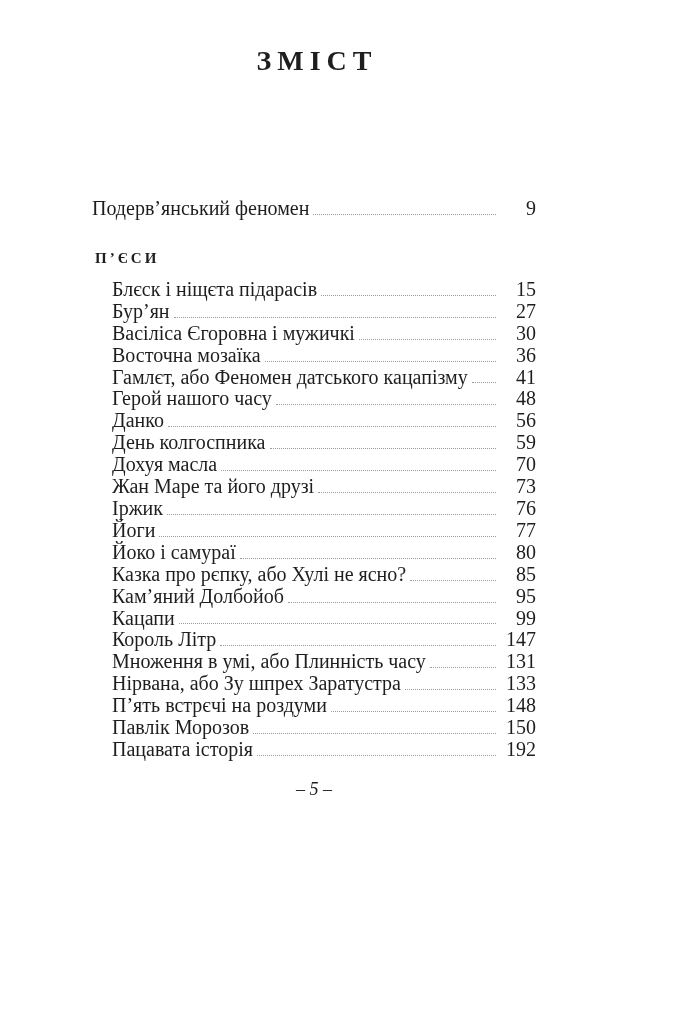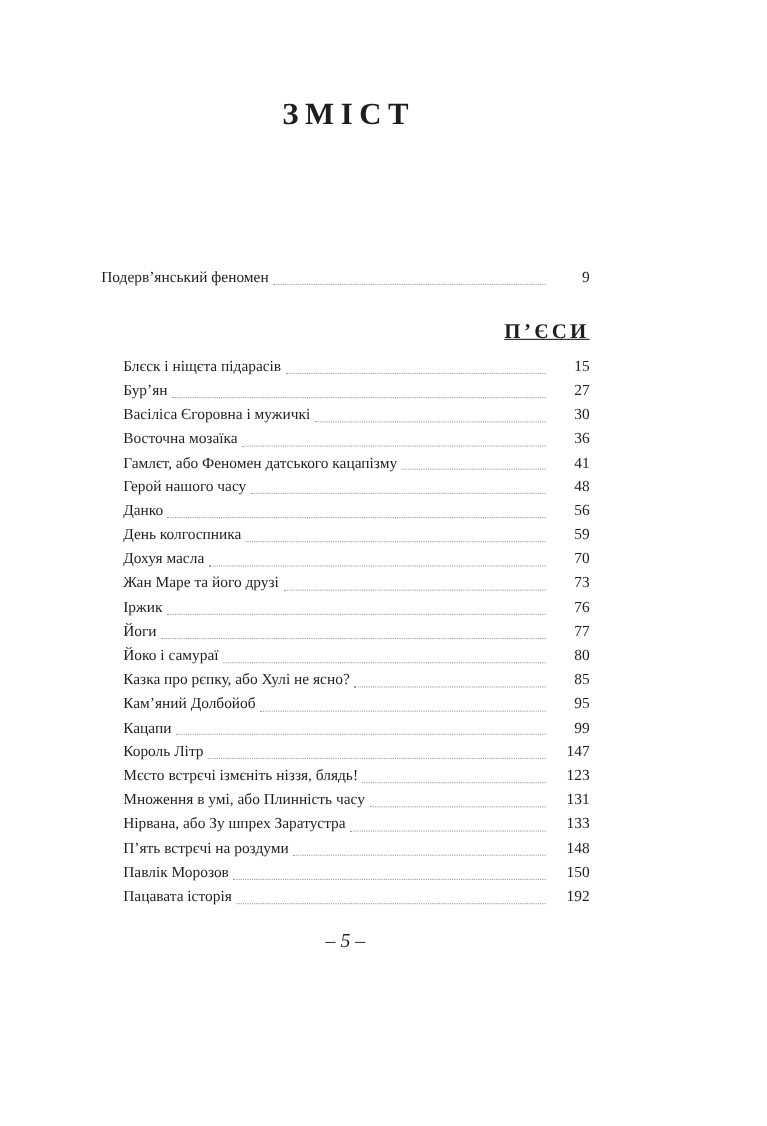--- a/index.html
+++ b/index.html
@@ -13,34 +13,34 @@
     height: 1024px;
     background: var(--bg);
     color: var(--text);
     font-family: "Liberation Serif", "DejaVu Serif", serif;
     overflow: hidden;
   }
   .page {
     box-sizing: border-box;
     width: 694px;
     height: 1024px;
-    padding: 88px 158px 0 92px;
+    padding: 44px 158px 0 92px;
   }
   .toc-title {
     margin: 0;
     font-size: 28px;
     font-weight: 700;
     letter-spacing: 6px;
     padding-left: 6px; 
     text-align: center;
     line-height: 34px;
   }
   .toc-row {
     display: flex;
-    font-size: 14px;
+    font-size: 20px;
     line-height: 21.9px;
     font-variant-numeric: oldstyle-nums;
     font-feature-settings: "onum" 1;
   }
   .intro-row { margin-top: 120px; }
   .entry-title { white-space: nowrap; }
   .dots {
     flex: 1 1 auto;
     min-width: 10px;
     position: relative;
@@ -53,27 +53,26 @@
     bottom: 5px;
     border-bottom: 1.5px dotted var(--dots);
   }
   .entry-page {
     min-width: 32px;
     text-align: right;
     white-space: nowrap;
   }
   .section-heading {
     margin: 26px 0 0 0;
-    font-size: 19px;
+    font-size: 15px;
     font-weight: 700;
     letter-spacing: 3px;
     padding-left: 3px;
-    text-align: right;
+    text-align: left;
     line-height: 24px;
-    text-decoration: underline;
   }
   .toc-list { margin-top: 9px; margin-left: 20px; }
   .page-footer {
     margin-top: 17px;
     text-align: center;
     font-style: italic;
     font-size: 18px;
     line-height: 22px;
   }
 </style>
@@ -189,25 +188,20 @@
     <span class="dots"></span>
     <span class="entry-page">99</span>
   </div>
 
   <div class="toc-row">
     <span class="entry-title">Король Літр</span>
     <span class="dots"></span>
     <span class="entry-page">147</span>
   </div>
 
-  <div class="toc-row">
-    <span class="entry-title">Мєсто встрєчі ізмєніть ніззя, блядь!</span>
-    <span class="dots"></span>
-    <span class="entry-page">123</span>
-  </div>
 
   <div class="toc-row">
     <span class="entry-title">Множення в умі, або Плинність часу</span>
     <span class="dots"></span>
     <span class="entry-page">131</span>
   </div>
 
   <div class="toc-row">
     <span class="entry-title">Нірвана, або Зу шпрех Заратустра</span>
     <span class="dots"></span>

